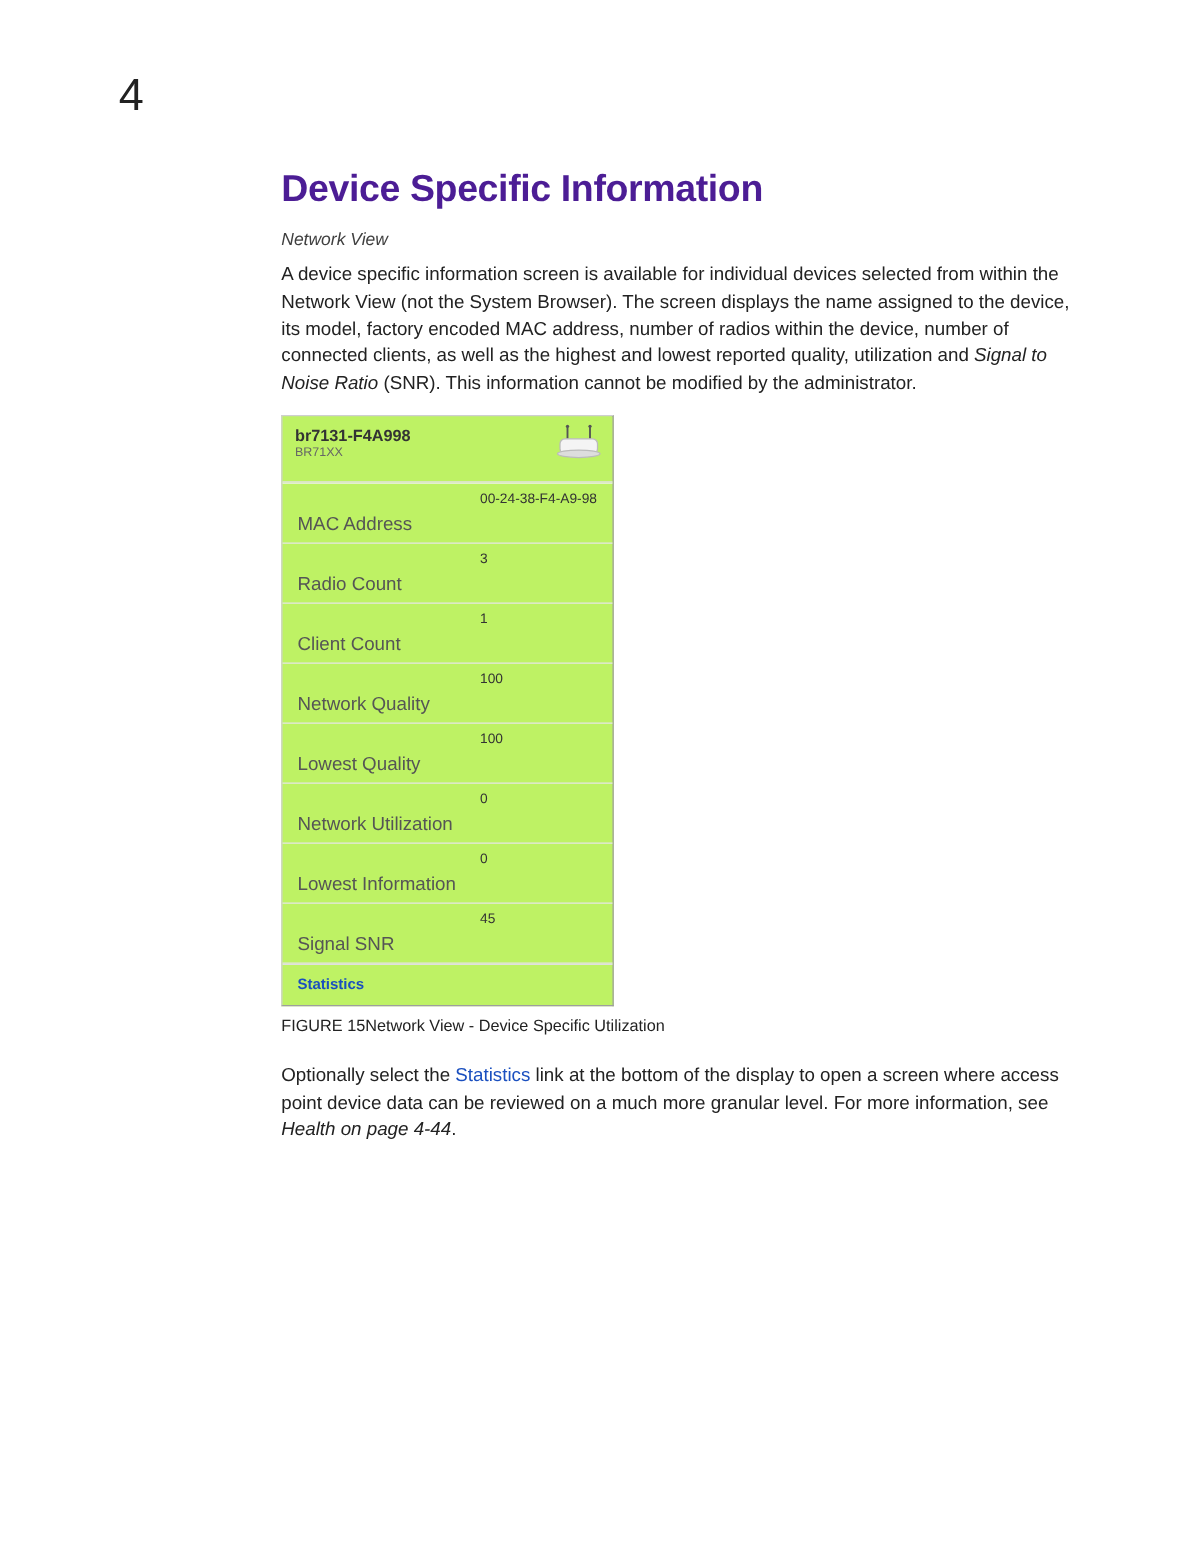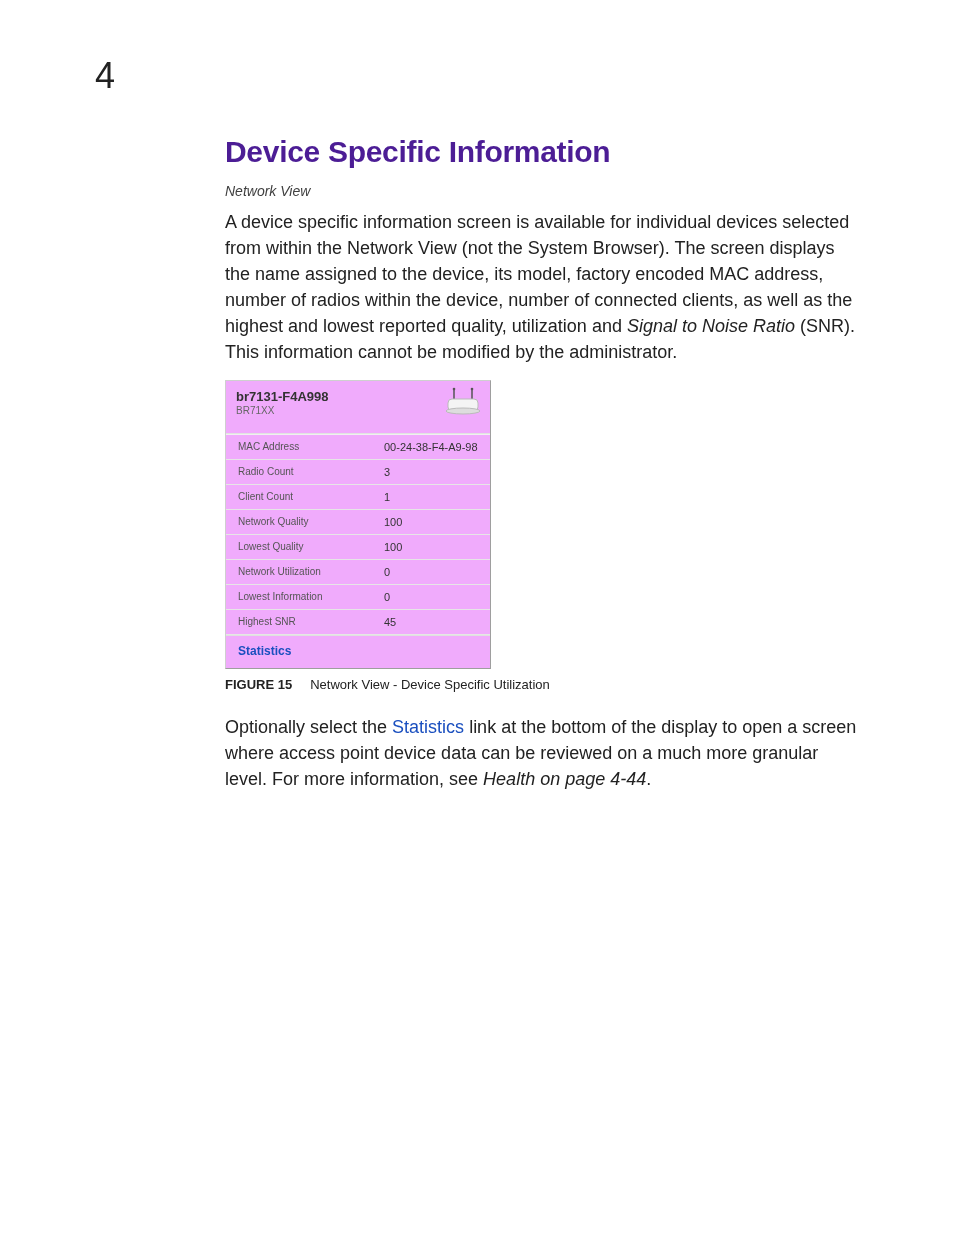--- a/index.html
+++ b/index.html
@@ -37,34 +37,34 @@
     letter-spacing: -0.3px;
     font-family: Arial, Helvetica, sans-serif;
   }
   .subsection-link {
     color: #404040;
     font-style: italic;
     font-size: 14px;
     margin-bottom: 10px;
   }
   p.body {
-    font-size: 18px;
+    font-size: 15px;
     line-height: 1.45;
     margin: 0 0 14px 0;
     color: #222;
   }
   p.body .italic { font-style: italic; }
   p.body .link   { color: #1a4fbf; }
   
   .device-panel {
     width: 264px;
     border: 1px solid #cfcfcf;
     border-right-color: #9e9e9e;
     border-bottom-color: #9e9e9e;
-    background: #f0abfc;
+    background: #bef264;
     margin-top: 6px;
     font-size: 12px;
     color: #3a3a3a;
   }
   .device-header {
     padding: 8px 10px 10px 10px;
     position: relative;
     border-bottom: 1px solid #e2e2e2;
     min-height: 34px;
   }
@@ -84,23 +84,23 @@
     top: 6px;
   }
   .device-row {
     display: flex;
     border-top: 1px solid #f0f0f0;
     border-bottom: 1px solid #e6e6e6;
   }
   .device-row + .device-row { border-top: none; }
   .device-row .k {
     width: 130px;
-    padding: 6px 8px 6px 12px;
+    padding: 24px 8px 6px 12px;
     color: #555;
-    font-size: 10px;
+    font-size: 15px;
   }
   .device-row .v {
     flex: 1;
     padding: 6px 8px;
     color: #333;
     font-size: 11px;
   }
   .device-footer {
     padding: 8px 10px 10px 12px;
     border-top: 1px solid #e0e0e0;
@@ -108,23 +108,22 @@
   .device-footer .stats-link {
     color: #1a4fbf;
     font-weight: 700;
     font-size: 12px;
   }
   .figure-caption {
     margin-top: 8px;
     font-size: 13px;
   }
   .figure-caption .fig-label {
-    font-weight: 700;
+    font-weight: 400;
     font-family: Arial, Helvetica, sans-serif;
-    margin-right: 18px;
   }
 </style>
 </head>
 <body>
 
 <div class="page">
 
   <div class="chapter-number">4</div>
 
   <div class="content">
@@ -175,21 +174,21 @@
           </div>
           <div class="device-row">
             <div class="k">Network Utilization</div>
             <div class="v">0</div>
           </div>
           <div class="device-row">
             <div class="k">Lowest Information</div>
             <div class="v">0</div>
           </div>
           <div class="device-row">
-            <div class="k">Highest SNR</div>
+            <div class="k">Signal SNR</div>
             <div class="v">45</div>
           </div>
         </div>
       <div class="device-footer">
         <span class="stats-link">Statistics</span>
       </div>
     </div>
 
     <div class="figure-caption">
       <span class="fig-label">FIGURE 15</span><span>Network View - Device Specific Utilization</span>

